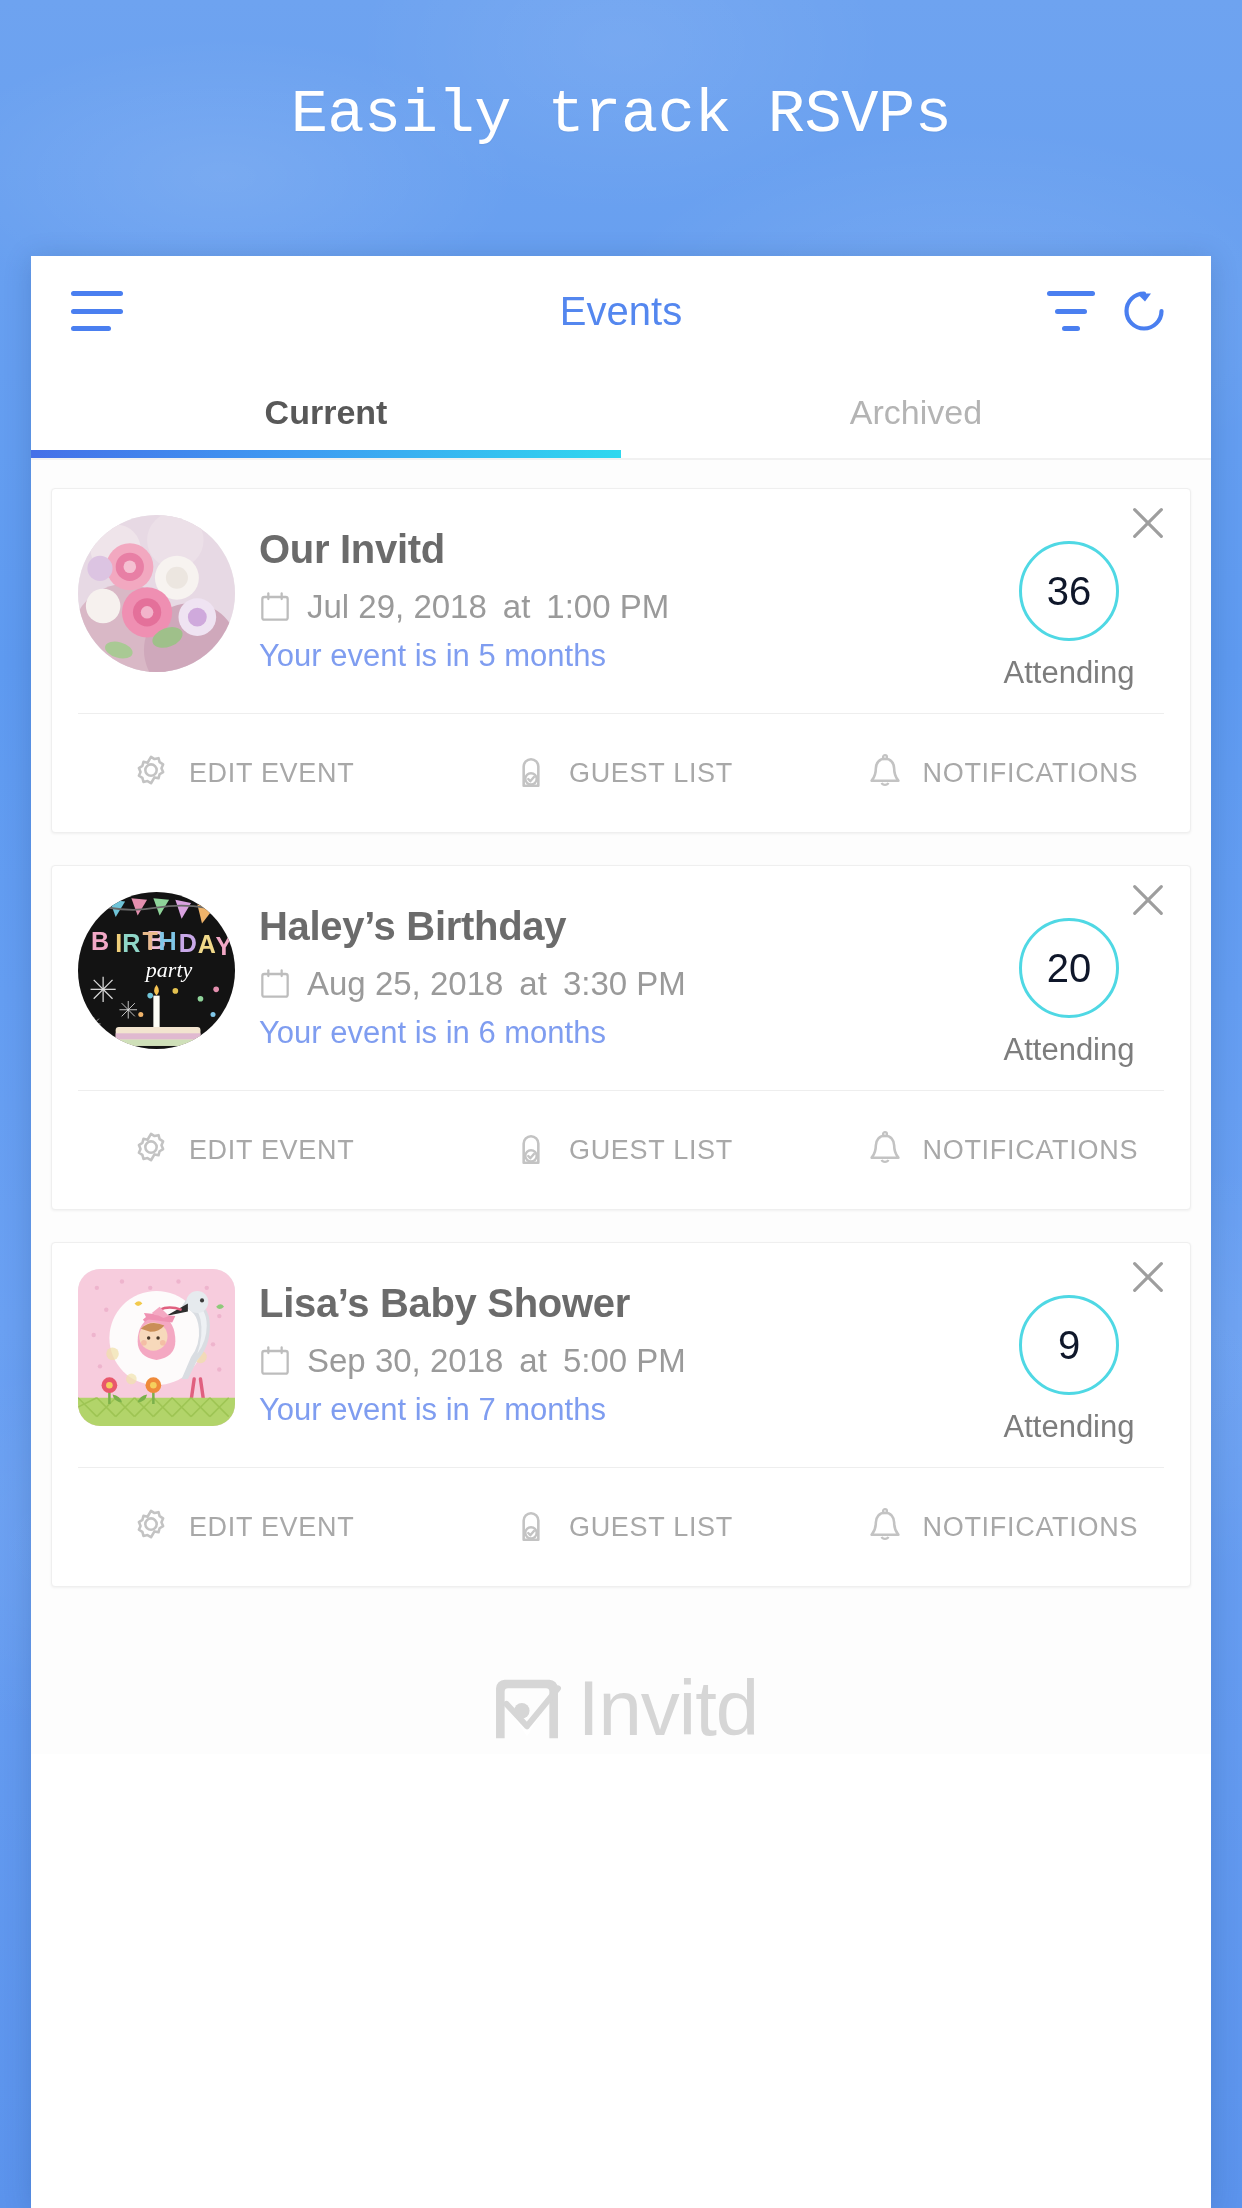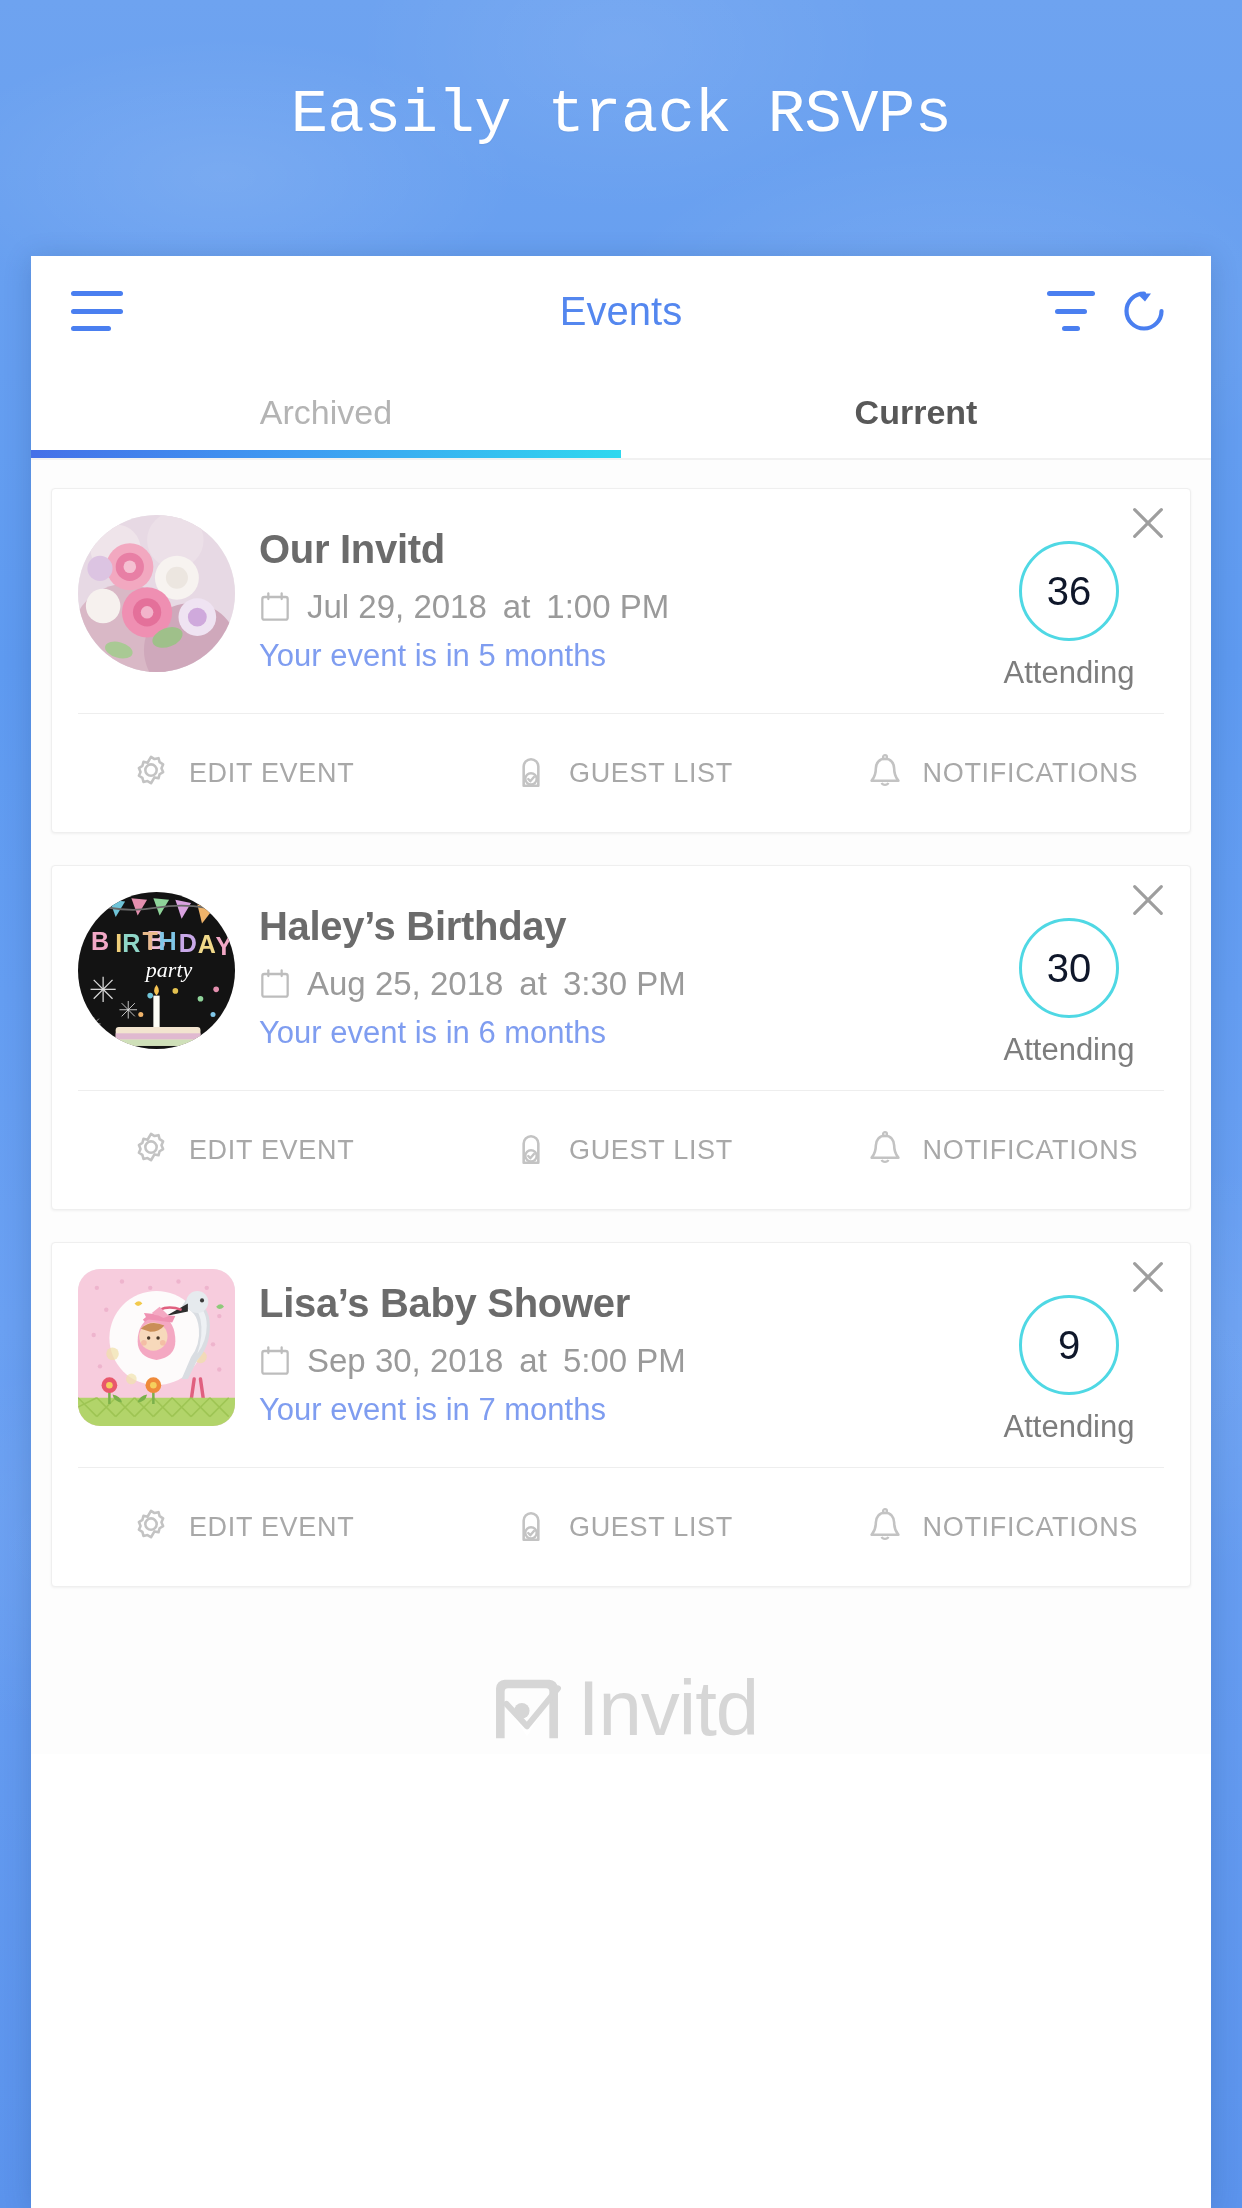--- a/index.html
+++ b/index.html
@@ -186,25 +186,25 @@
       <div class="icon-btn">
         <svg width="54" height="54" viewBox="0 0 54 54" aria-hidden="true">
           <path d="M27 9.5 A17.5 17.5 0 1 0 44.5 27" fill="none" stroke="#4a7ff0" stroke-width="4.2" stroke-linecap="round"></path>
           <path d="M20 9.5 L34 9.5 L28 17.5 Z" fill="#4a7ff0"></path>
         </svg>
       </div>
     </div>
   </div>
 
   <div class="tabs">
+    <div class="tab active">
+      <span>Current</span>
+    </div>
     <div class="tab inactive">
       <span>Archived</span>
-    </div>
-    <div class="tab active">
-      <span>Current</span>
     </div>
     <div class="tab-underline"></div>
   </div>
   <div class="tabs-divider"></div>
 
   <div class="list">
 
     <div class="card">
       <div class="card-top">
         <div class="thumb">
@@ -349,21 +349,21 @@
               <line x1="7" y1="1.8" x2="7" y2="6" stroke="#bdbdbd" stroke-width="1.7" stroke-linecap="round"></line>
               <line x1="17" y1="1.8" x2="17" y2="6" stroke="#bdbdbd" stroke-width="1.7" stroke-linecap="round"></line>
             </svg>
             <span class="d">Aug 25, 2018</span>
             <span class="at">at</span>
             <span class="t">3:30 PM</span>
           </div>
           <div class="ev-sub">Your event is in 6 months</div>
         </div>
         <div class="attend">
-          <div class="attend-circle">30</div>
+          <div class="attend-circle">20</div>
           <div class="attend-label">Attending</div>
         </div>
         <div class="close-x">
           <svg viewBox="0 0 24 24" aria-hidden="true">
             <line x1="4" y1="4" x2="20" y2="20" stroke="#9e9e9e" stroke-width="1.9" stroke-linecap="round"></line>
             <line x1="20" y1="4" x2="4" y2="20" stroke="#9e9e9e" stroke-width="1.9" stroke-linecap="round"></line>
           </svg>
         </div>
       </div>
       <div class="card-divider"></div>

